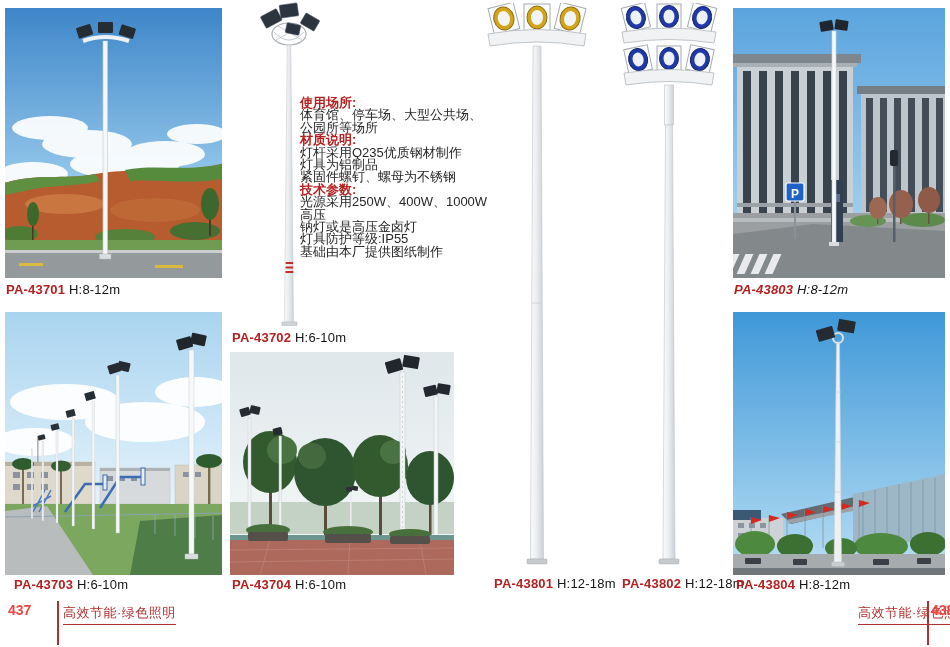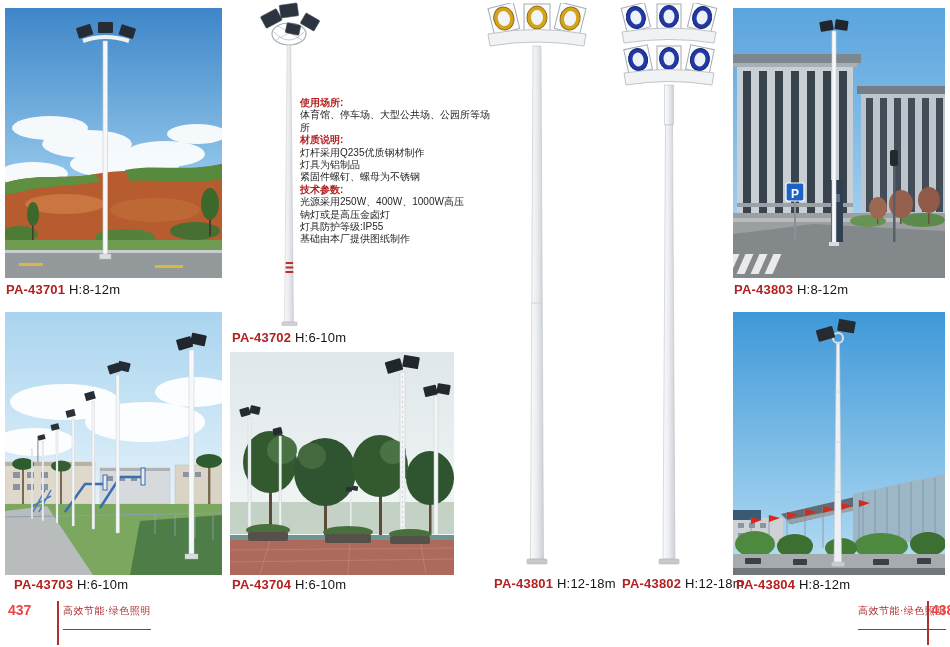--- a/index.html
+++ b/index.html
@@ -2,26 +2,26 @@
 <html><head>
 <meta charset="utf-8">
 <style>
   html,body{margin:0;padding:0;background:#fff;}
   #page{position:relative;width:950px;height:647px;background:#ffffff;overflow:hidden;
         font-family:"Liberation Sans","DejaVu Sans",sans-serif;}
   .photo,.prod{position:absolute;}
   .plabel{position:absolute;font-size:13px;white-space:nowrap;letter-spacing:.2px;}
   .plabel .m{color:#b42121;font-weight:bold;}
   .plabel .h{color:#141414;}
-  .desc{position:absolute;left:300px;top:97px;width:190px;font-size:10px;line-height:12.4px;color:#262626;}
+  .desc{position:absolute;left:300px;top:97px;width:190px;font-size:13px;line-height:12.4px;color:#262626;}
   .desc .dh{color:#b42121;font-weight:bold;}
   .vline{position:absolute;width:1.5px;background:#b03030;}
   .pgnum{position:absolute;font-size:14px;font-weight:bold;color:#ef4444;text-align:right;}
-  .slogan{position:absolute;font-size:10px;color:#b03030;letter-spacing:.5px;
-          border-bottom:1px solid #b03030;padding-bottom:11px;white-space:nowrap;}
+  .slogan{position:absolute;font-size:13px;color:#b03030;letter-spacing:.5px;
+          border-bottom:1px solid #b03030;padding-bottom:2px;white-space:nowrap;}
   svg{display:block;}
 </style>
 </head>
 <body>
 
 <div id="page">
 
   <div class="photo" style="left:5px;top:8px;">
     <svg width="217" height="270" viewBox="0 0 217 270">
       <defs>
@@ -290,21 +290,21 @@
       <g>
         <g fill="#20262c">
           <rect x="87" y="13" width="13" height="10" rx="1" transform="rotate(-10 93 18)"></rect>
           <rect x="102" y="12" width="13" height="10" rx="1" transform="rotate(8 108 17)"></rect>
         </g>
         <rect x="99" y="23" width="4" height="212" fill="#f6f8f9" stroke="#ccd2d6" stroke-width="0.6"></rect>
         <rect x="96" y="234" width="10" height="4" fill="#d8dcde"></rect>
       </g>
     </svg>
   </div>
-  <div class="plabel" style="left:734px;top:282px;">
+  <div class="plabel" style="left:734px;top:282px;font-style:italic;">
     <span class="m">PA-43803</span>
     <span class="h">H:8-12m</span>
   </div>
 
   <div class="photo" style="left:5px;top:312px;">
     <svg width="217" height="263" viewBox="0 0 217 263">
       <defs>
         <linearGradient id="sky2" x1="0" y1="0" x2="0" y2="1">
           <stop offset="0" stop-color="#a9d4ef"></stop>
             <stop offset="0.7" stop-color="#e2f1fa"></stop>

